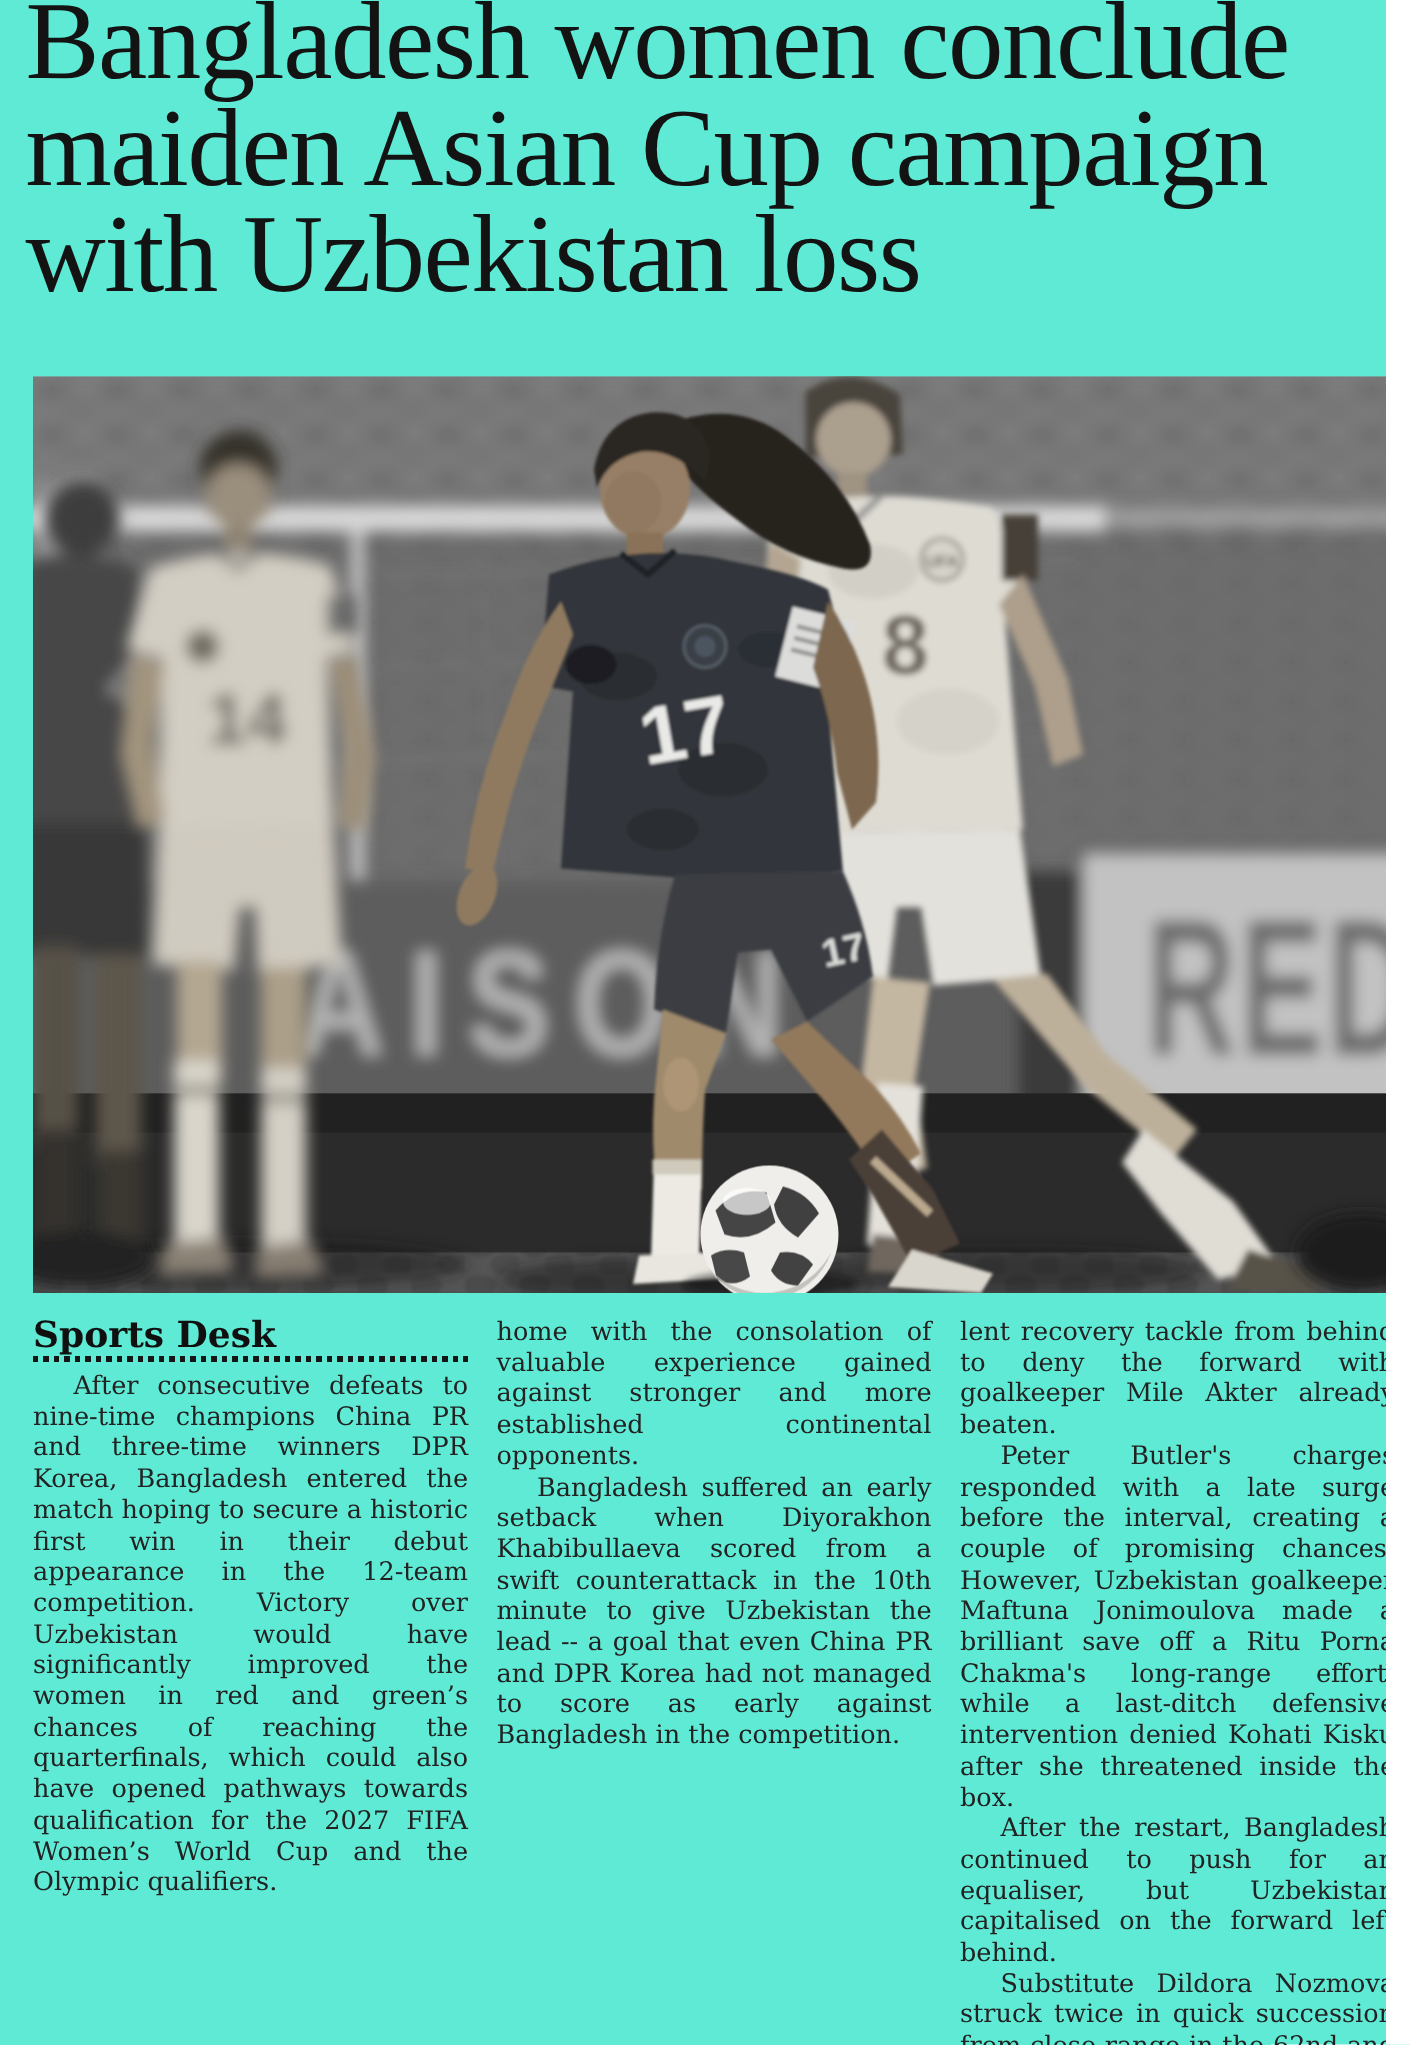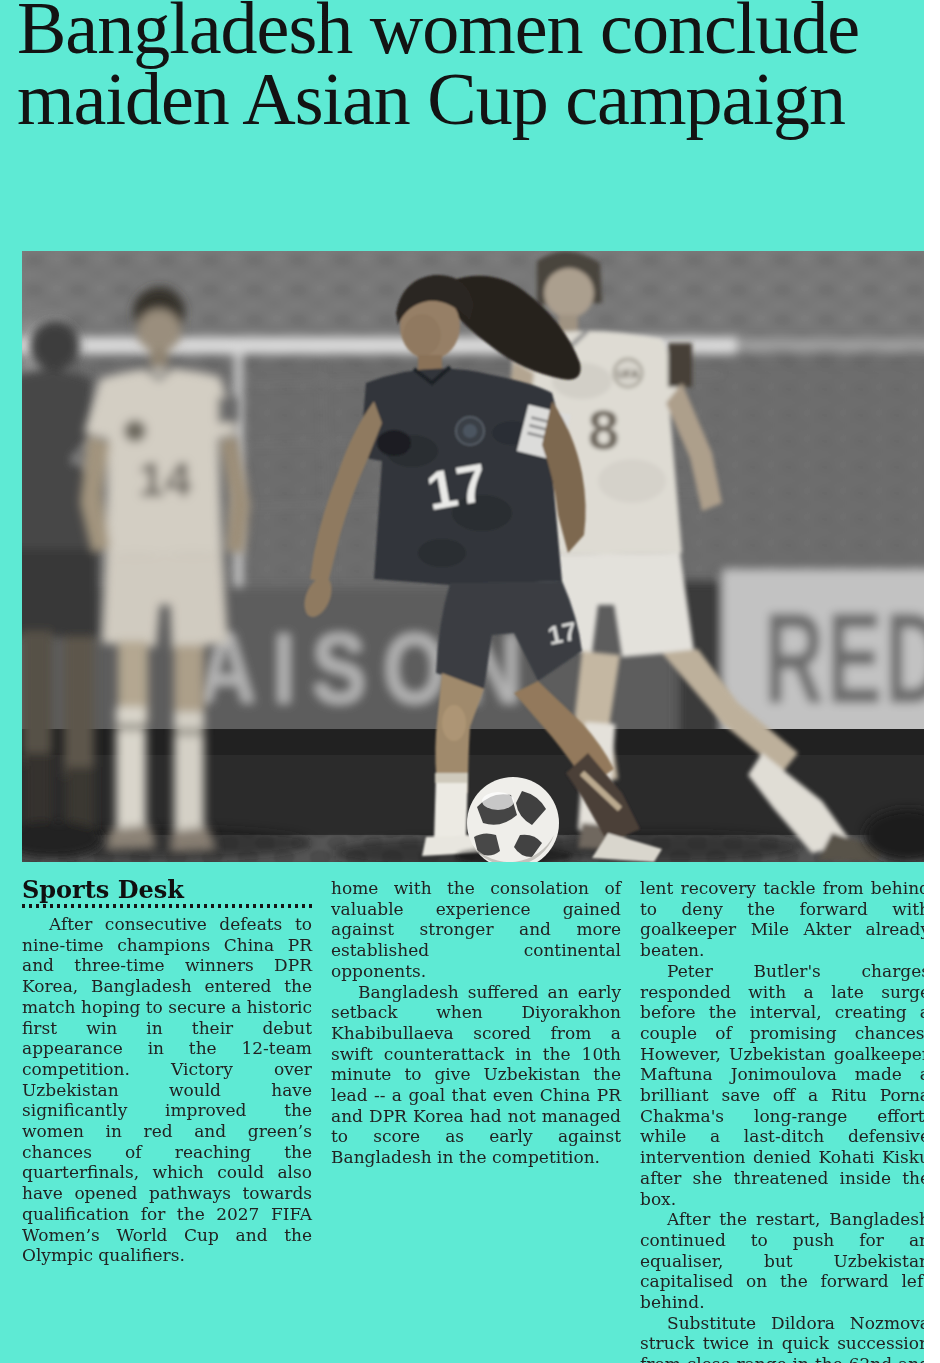--- a/index.html
+++ b/index.html
@@ -21,20 +21,21 @@
   p.para.indent{text-indent:27px;}
 </style>
 </head>
 <body>
 
 <div class="page">
 
   <h1 class="headline" id="headline">
       <div class="hl-line">Bangladesh women conclude</div>
       <div class="hl-line">maiden Asian Cup campaign</div>
+      <div class="hl-line">with Uzbekistan loss</div>
     </h1>
 
   <figure class="photo">
     <svg viewBox="0 0 913 611" width="913" height="611" preserveAspectRatio="none">
       <defs>
         <filter id="b8" x="-30%" y="-30%" width="160%" height="160%">
             <feGaussianBlur stdDeviation="8"></feGaussianBlur>
           </filter>
         <filter id="b5" x="-30%" y="-30%" width="160%" height="160%">
             <feGaussianBlur stdDeviation="5"></feGaussianBlur>

